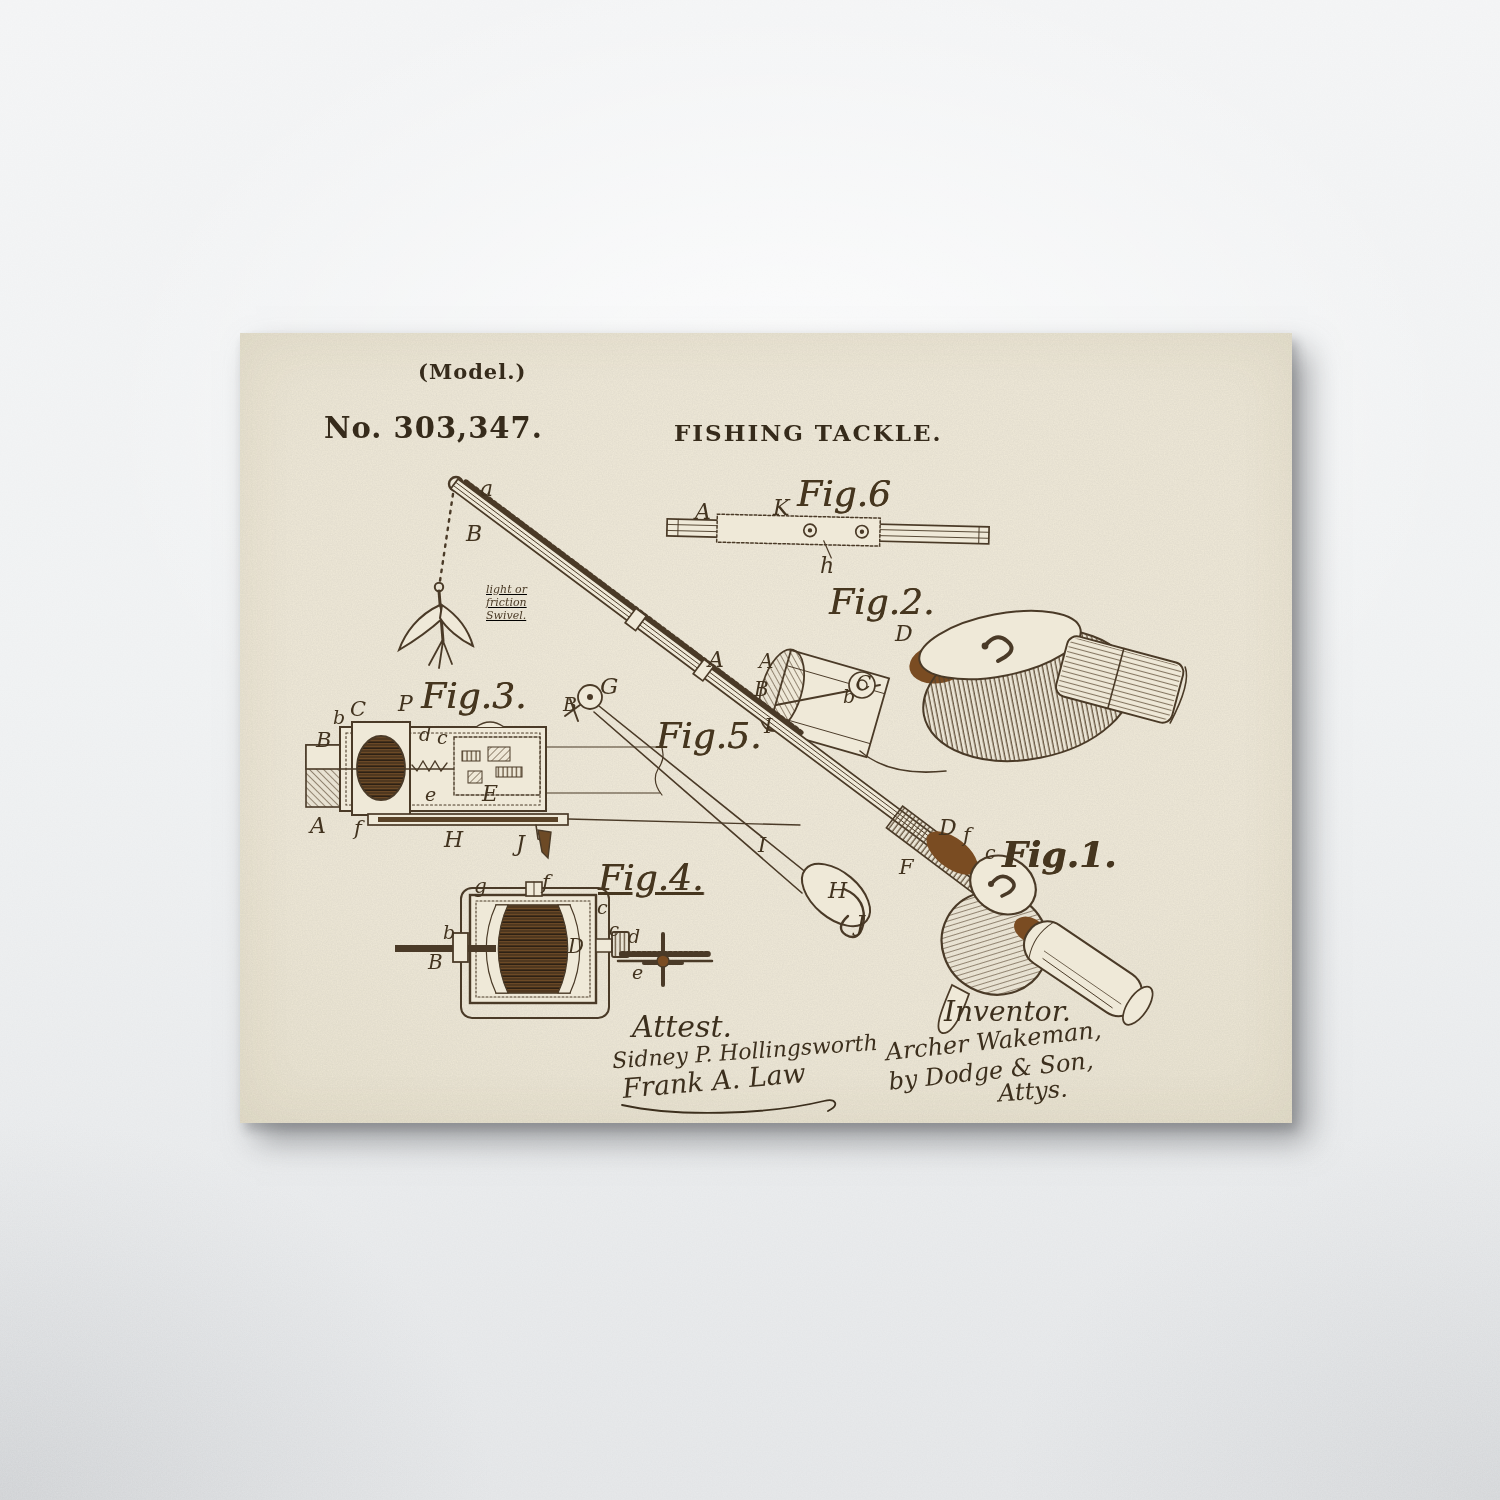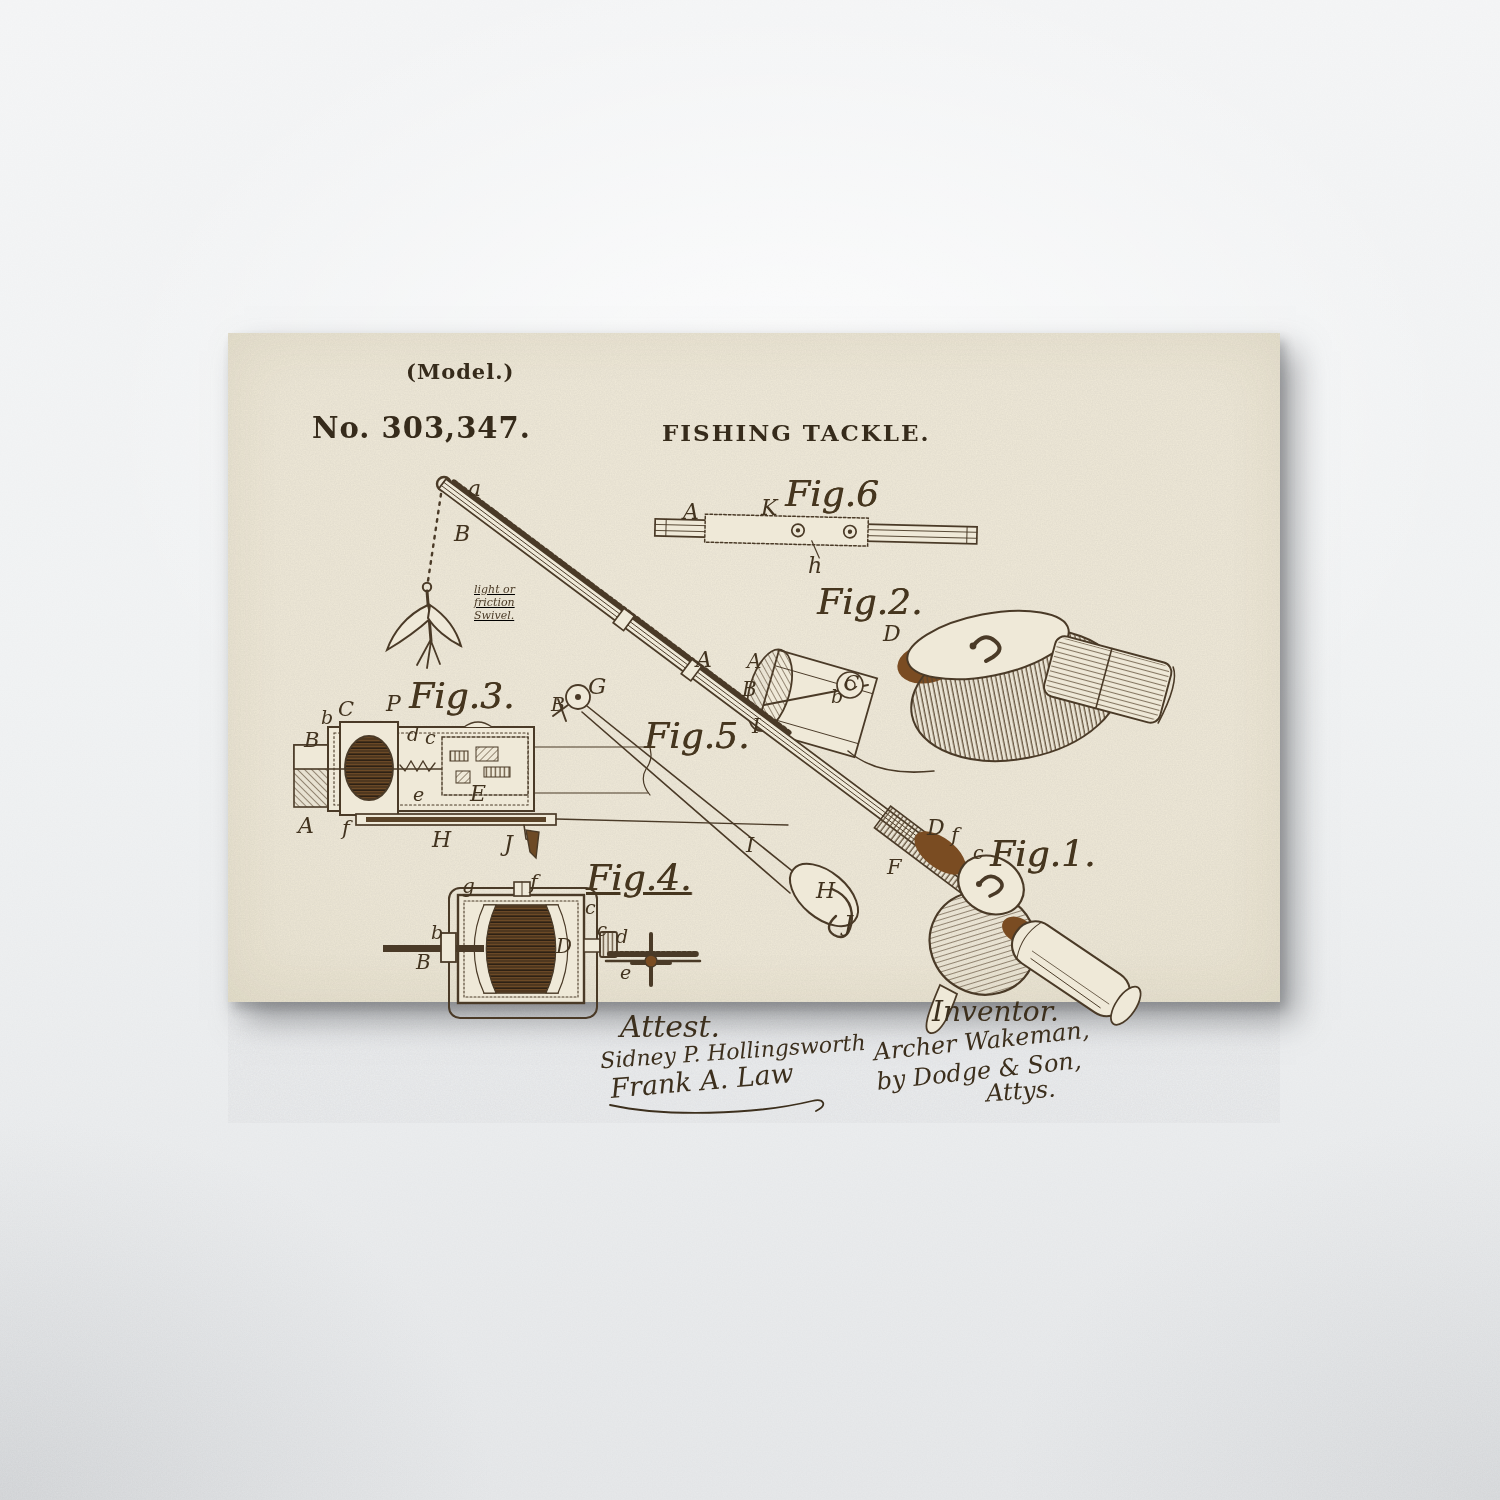--- a/index.html
+++ b/index.html
@@ -4,21 +4,21 @@
 <style>
   html,body{margin:0;padding:0;background:#d8dadc;}
   .scene{position:relative;width:1500px;height:1500px;overflow:hidden;
     background:
       radial-gradient(1100px 750px at 52% 28%, rgba(255,255,255,.75), rgba(255,255,255,0) 62%),
       radial-gradient(900px 700px at 0% 100%, rgba(120,124,128,.18), rgba(120,124,128,0) 55%),
       radial-gradient(900px 700px at 100% 100%, rgba(120,124,128,.14), rgba(120,124,128,0) 55%),
       linear-gradient(180deg,#f2f3f4 0%,#eef0f1 45%,#e1e3e5 100%);
     font-family:"DejaVu Serif",serif;}
   .wall-grain{position:absolute;left:0;top:0;z-index:1;mix-blend-mode:soft-light;opacity:.85;pointer-events:none;}
-  .poster{position:absolute;left:228px;top:333px;width:1052px;height:669px;z-index:2;
+  .poster{position:absolute;left:240px;top:333px;width:1052px;height:790px;z-index:2;
     background:radial-gradient(900px 600px at 50% 42%, #f1ebda 0%, #efe9d8 60%, #e9e3d0 100%);
     box-shadow:16px 18px 30px rgba(95,97,101,.55), 5px 7px 10px rgba(95,97,101,.35), inset 0 0 60px rgba(120,100,60,.07);}
   .poster-grain{position:absolute;left:0;top:0;z-index:1;opacity:.28;mix-blend-mode:multiply;pointer-events:none;}
   .drawing{position:absolute;left:0;top:0;z-index:2;}
   .label-layer{position:absolute;left:0;top:0;width:100%;height:100%;z-index:3;}
   .hdr{position:absolute;font-family:"DejaVu Serif",serif;font-weight:bold;color:#362b1b;white-space:nowrap;z-index:4;}
   .hdr-model{left:178px;top:26px;font-size:21px;letter-spacing:1px;}
   .hdr-number{left:84px;top:78px;font-size:29px;letter-spacing:1px;text-align:center;}
   .hdr-name{left:433px;top:41px;font-size:31px;letter-spacing:3px;}
   .hdr-title{left:434px;top:86px;font-size:23px;letter-spacing:2px;}
@@ -216,21 +216,21 @@
         </g>
       </g>
     </svg>
 
     <div class="label-layer" id="figure-labels">
         <span class="fig-label" style="left: 557px; top: 140px;">Fig.6</span>
         <span class="fig-label" style="left: 589px; top: 248px;">Fig.2.</span>
         <span class="fig-label" style="left: 181px; top: 342px;">Fig.3.</span>
         <span class="fig-label" style="left: 416px; top: 382px;">Fig.5.</span>
         <span class="fig-label" style="left: 358px; top: 524px; text-decoration: underline;">Fig.4.</span>
-        <span class="fig-label" style="left: 762px; top: 500px;">Fig.1.</span>
+        <span class="fig-label" style="left: 762px; top: 500px; font-weight: bold;">Fig.1.</span>
       </div>
     <div class="label-layer" id="part-labels">
         <span class="part-label" style="left: 240px; top: 143px; font-size: 22px;">a</span>
         <span class="part-label" style="left: 226px; top: 188px; font-size: 22px;">B</span>
         <span class="part-label" style="left: 455px; top: 166px; font-size: 22px;">A</span>
         <span class="part-label" style="left: 533px; top: 162px; font-size: 22px;">K</span>
         <span class="part-label" style="left: 580px; top: 220px; font-size: 22px;">h</span>
         <span class="part-label" style="left: 468px; top: 314px; font-size: 22px;">A</span>
         <span class="part-label" style="left: 655px; top: 288px; font-size: 22px;">D</span>
         <span class="part-label" style="left: 616px; top: 338px; font-size: 20px;">C</span>

